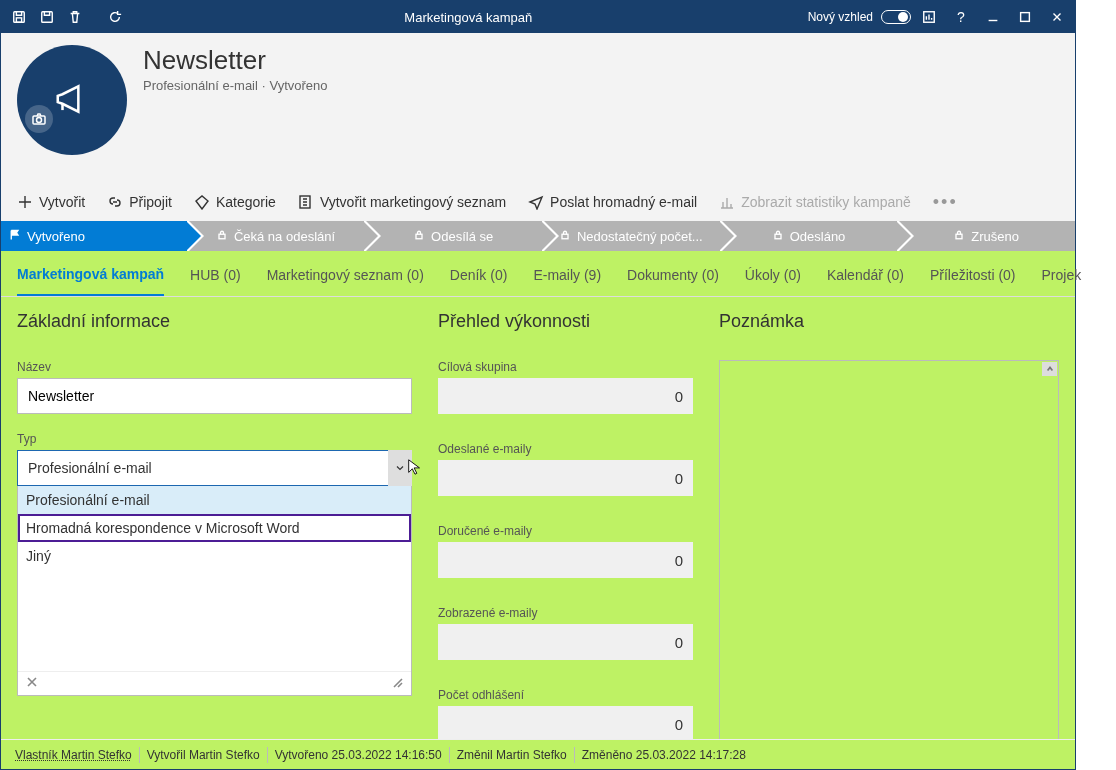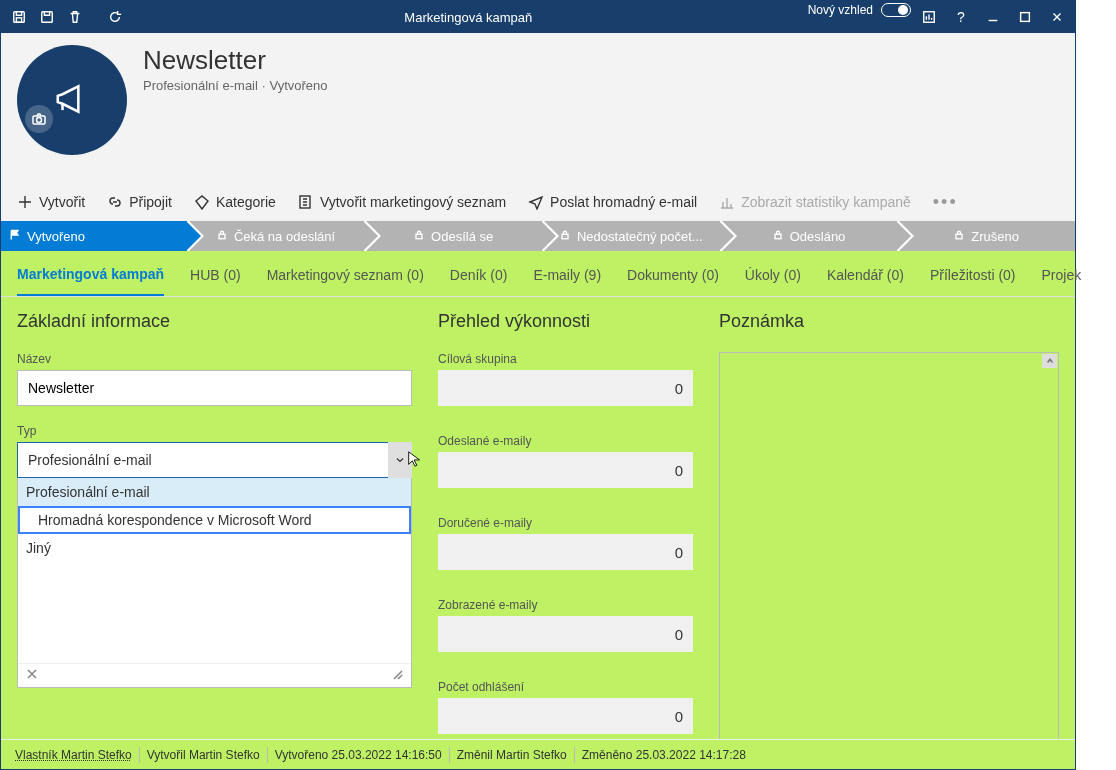--- a/index.html
+++ b/index.html
@@ -5,21 +5,21 @@
   * { box-sizing: border-box; }
   html, body { margin: 0; padding: 0; font-family: "Segoe UI", Arial, sans-serif; font-size: 13px; color: #333; }
   .window { width: 1076px; height: 770px; border: 1px solid #183f6c; background: #bef264; display: flex; flex-direction: column; }
 
   
   .titlebar { height: 32px; background: #183f6c; color: #fff; display: flex; align-items: center; padding: 0 4px; flex-shrink: 0; }
   .titlebar .tb-group-left { display: flex; align-items: center; }
   .titlebar .tb-btn { width: 28px; height: 28px; display: flex; align-items: center; justify-content: center; color: #fff; }
   .titlebar .tb-btn svg { width: 14px; height: 14px; stroke: currentColor; fill: none; stroke-width: 1.6; }
   .titlebar .tb-title { flex: 1; text-align: center; font-size: 13px; }
-  .titlebar .tb-group-right { display: flex; gap: 4px; }
+  .titlebar .tb-group-right { display: flex; align-items: center; gap: 4px; }
   .titlebar .toggle { width: 30px; height: 14px; border: 1px solid #fff; border-radius: 7px; position: relative; }
   .titlebar .toggle::after { content:""; position:absolute; width:10px; height:10px; background:#fff; border-radius:50%; top:1px; right:2px; }
   .titlebar .tb-label { font-size: 12px; padding-right: 4px; }
 
   
   .header { background: #f3f3f3; padding: 12px 16px 0 16px; flex-shrink: 0; }
   .header-top { display: flex; gap: 16px; }
   .avatar { width: 110px; height: 110px; background: #183f6c; border-radius: 50%; position: relative; display:flex; align-items:center; justify-content:center; flex-shrink:0; }
   .avatar .camera { position:absolute; left:8px; bottom:22px; width:28px; height:28px; border-radius:50%; background:rgba(255,255,255,0.2); display:flex; align-items:center; justify-content:center; }
   .avatar .camera svg { stroke:#fff; fill:none; stroke-width:1.5; width:16px; height:16px;}
@@ -52,37 +52,37 @@
   .tabs { display:flex; align-items:center; border-bottom:1px solid #ddd; padding: 0 16px; height:46px; gap:26px; flex-shrink:0; position:relative;}
   .tab { font-size:14px; color:#555; padding: 0px 0 12px 0; padding-top:14px; white-space:nowrap;}
   .tab.active { color:#027cd5; border-bottom:2px solid #027cd5; font-weight:600; }
 
   
   .content { display:flex; padding: 14px 16px 0 16px; gap:26px; flex:1; overflow:hidden;}
   .col { display:flex; flex-direction:column; }
   .col-left { width: 395px; }
   .col-mid  { width: 255px; }
   .col-right{ flex:1; }
-  h2.section { font-size:18px; font-weight:400; color:#333; margin:0 0 20px 0; }
+  h2.section { font-size:18px; font-weight:400; color:#333; margin:0 0 28px 0; }
   label.fld-label { font-size:12px; color:#555; margin-bottom:4px; display:block; }
 
   .text-input { width:100%; height:36px; border:1px solid #bbb; padding:0 10px; font-size:14px; background:#fff;}
 
   .select-wrap { position:relative; width:100%; }
   .select-display { width:100%; height:36px; border:1px solid #1d67b0; padding:0 30px 0 10px; font-size:14px; display:flex; align-items:center; background:#fff;}
   .select-btn { position:absolute; right:0; top:0; width:24px; height:36px; background:#dedede; display:flex; align-items:center; justify-content:center;}
   .select-btn svg { width:12px; height:12px; stroke:#333; fill:none; stroke-width:1.6;}
   .cursor-pos { position:absolute; right:-12px; top:8px;}
   .cursor-pos svg{ width:18px;height:18px; stroke:#000; fill:#fff; stroke-width:1;}
 
   .dropdown { position:absolute; top:36px; left:0; right:0; background:#fff; border:1px solid #bbb; border-top:none; height:210px; display:flex; flex-direction:column;}
   .dd-list { flex:1; overflow:auto; }
   .dd-item { padding:6px 8px; font-size:14px; }
   .dd-item.sel { background:#d9edf9; }
-  .dd-item.highlight { border:2px solid #3b82f6; padding:4px 18px; }
+  .dd-item.highlight { border:2px solid #4c1d95; padding:4px 6px; }
   .dd-foot { display:flex; justify-content:space-between; padding:4px 8px; color:#888; border-top:1px solid #eee;}
   .dd-foot svg { width:12px; height:12px; stroke:#888; fill:none; stroke-width:1.6;}
 
   .metric { margin-bottom: 28px; }
   .metric-val { width:100%; height:36px; background:#f0f0f0; border:none; text-align:right; padding:0 10px; font-size:15px; color:#333;}
   
   .note-box { flex:1; border:1px solid #bbb; position:relative; min-height: 420px;}
   .note-box .scrollbar-thumb { position:absolute; right:1px; top:1px; width:15px; height:14px; background:#ddd; display:flex; align-items:center; justify-content:center;}
   .note-box .scrollbar-thumb svg{width:8px;height:8px;stroke:#777;fill:none;stroke-width:2;}
 

